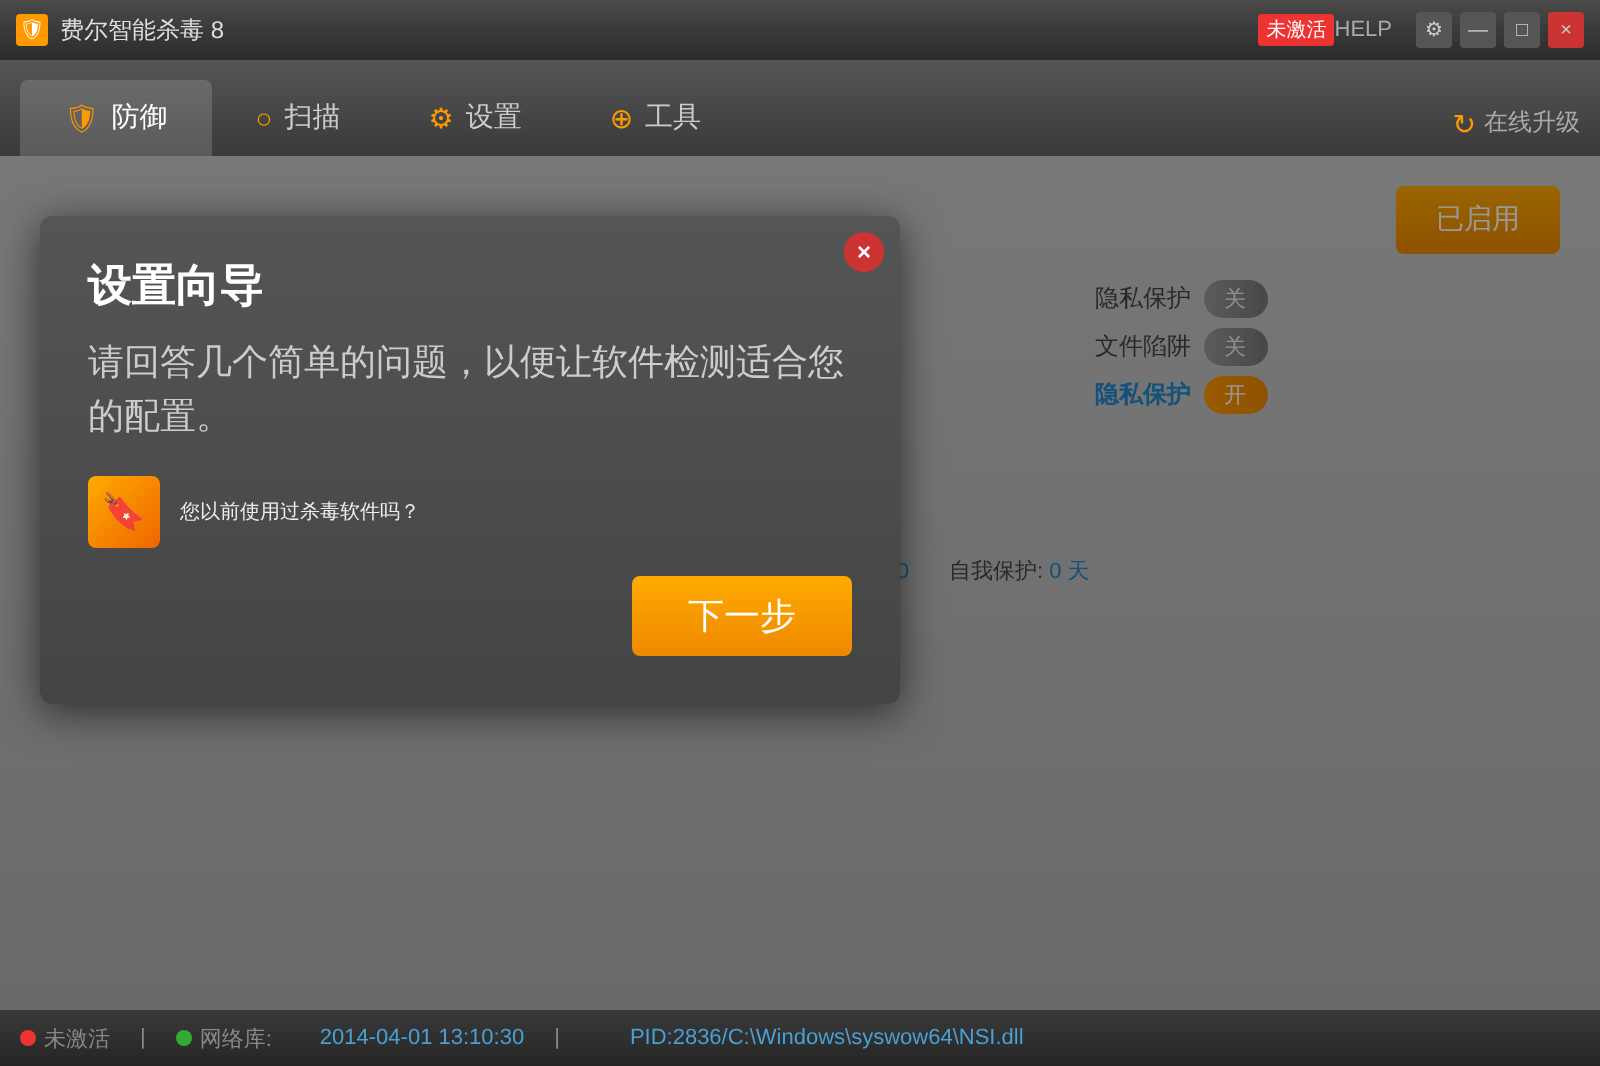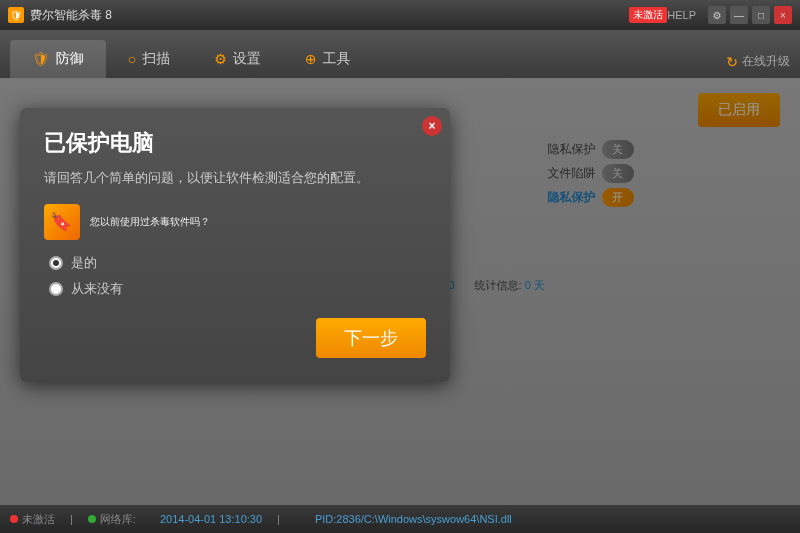--- a/index.html
+++ b/index.html
@@ -305,21 +305,21 @@
       cursor: pointer;
       font-weight: bold;
     }
     .dialog-title {
       font-size: 22px;
       color: white;
       font-weight: bold;
       margin-bottom: 10px;
     }
     .dialog-desc {
-      font-size: 13px;
+      font-size: 18px;
       color: #ccc;
       margin-bottom: 16px;
       line-height: 1.5;
     }
     .dialog-question-row {
       display: flex;
       align-items: center;
       gap: 10px;
       margin-bottom: 14px;
     }
@@ -478,48 +478,38 @@
     <div class="stats-row">
       <div class="stat-item">
         <span>已隔离威胁:</span>
         <span class="stat-num">0</span>
       </div>
       <div class="stat-item">
         <span>已拦截威胁:</span>
         <span class="stat-num">0</span>
       </div>
       <div class="stat-item">
-        <span>统计信息:</span>
+        <span>自我保护:</span>
         <span class="stat-num">0 天</span>
       </div>
     </div>
   </div>
 
   <div class="dialog-overlay">
     <div class="dialog">
       <div class="dialog-close">×</div>
 
-      <div class="dialog-title">已保护电脑</div>
+      <div class="dialog-title">设置向导</div>
       <div class="dialog-desc">请回答几个简单的问题，以便让软件检测适合您的配置。</div>
 
       <div class="dialog-question-row">
         <div class="dialog-question-icon">🔖</div>
         <div class="dialog-question-text">您以前使用过杀毒软件吗？</div>
       </div>
 
-      <div class="dialog-options">
-        <label class="radio-option">
-          <div class="radio-circle selected"></div>
-          <span>是的</span>
-        </label>
-        <label class="radio-option">
-          <div class="radio-circle"></div>
-          <span>从来没有</span>
-        </label>
-      </div>
 
       <div class="dialog-footer">
         <button class="next-btn">下一步</button>
       </div>
     </div>
   </div>
 
 </div>
 
 <div class="status-bar">

